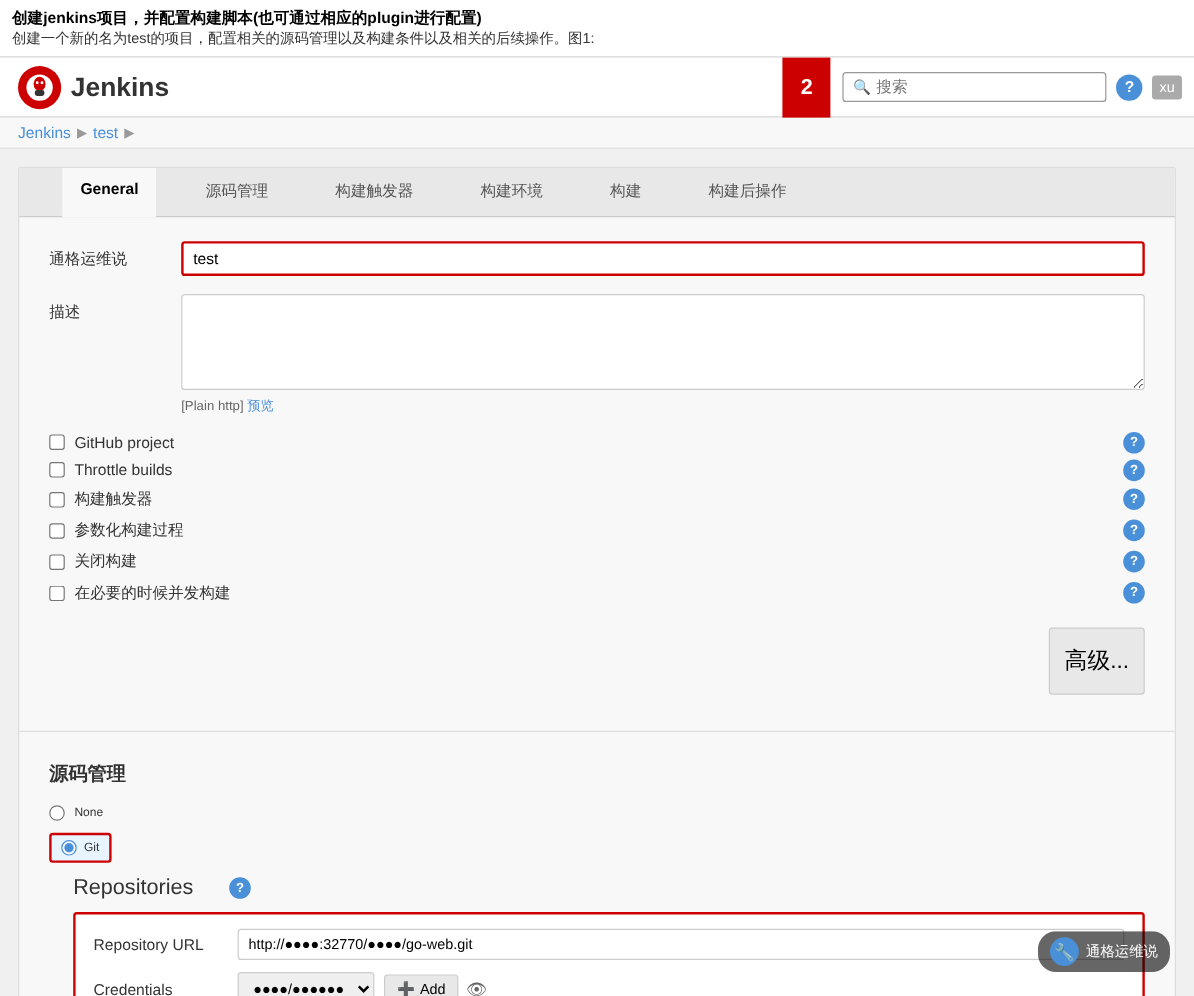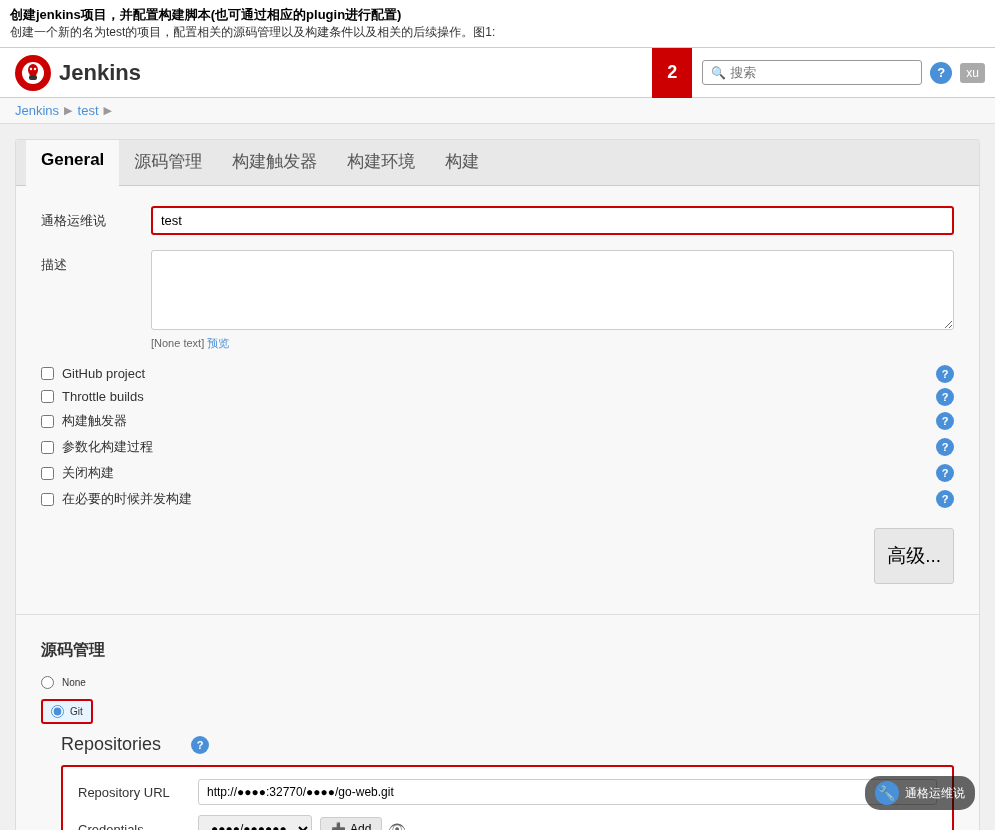--- a/index.html
+++ b/index.html
@@ -149,23 +149,24 @@
     
     .tabs-bar {
       display: flex;
       background: #e8e8e8;
       border-bottom: 1px solid #ccc;
       padding: 0 10px;
     }
     .tab-item {
       padding: 10px 15px;
       cursor: pointer;
-      font-size: 17px;
+      font-size: 13px;
       color: #555;
       border-bottom: 2px solid transparent;
+      margin-left: 26px;
     }
     .tab-item.active {
       background: #f8f8f8;
       color: #000;
       font-weight: bold;
       border-bottom: 2px solid #f8f8f8;
       margin-bottom: -1px;
     }
 
     
@@ -455,37 +456,38 @@
 
 <div class="main-content">
   <div class="config-panel">
 
     <div class="tabs-bar">
       <div class="tab-item active">General</div>
       <div class="tab-item">源码管理</div>
       <div class="tab-item">构建触发器</div>
       <div class="tab-item">构建环境</div>
       <div class="tab-item">构建</div>
+      <div class="tab-item">构建后操作</div>
     </div>
 
     <div class="form-content">
 
       <div class="form-row">
         <div class="form-label">通格运维说</div>
         <div class="form-field">
           <input class="text-input highlighted" type="text" value="test" style="">
         </div>
       </div>
 
       <div class="form-row">
         <div class="form-label">描述</div>
         <div class="form-field">
           <textarea class="textarea-input" style=""></textarea>
           <div class="plain-text-hint">
-            <span>[None text]</span>
+            <span>[Plain http]</span>
             <a href="#">预览</a>
           </div>
         </div>
       </div>
 
       <div class="checkboxes-section">
         <div class="checkbox-row">
           <input type="checkbox" id="cb-github" style="">
           <label class="checkbox-label" for="cb-github">GitHub project</label>
           <div class="checkbox-help">?</div>

